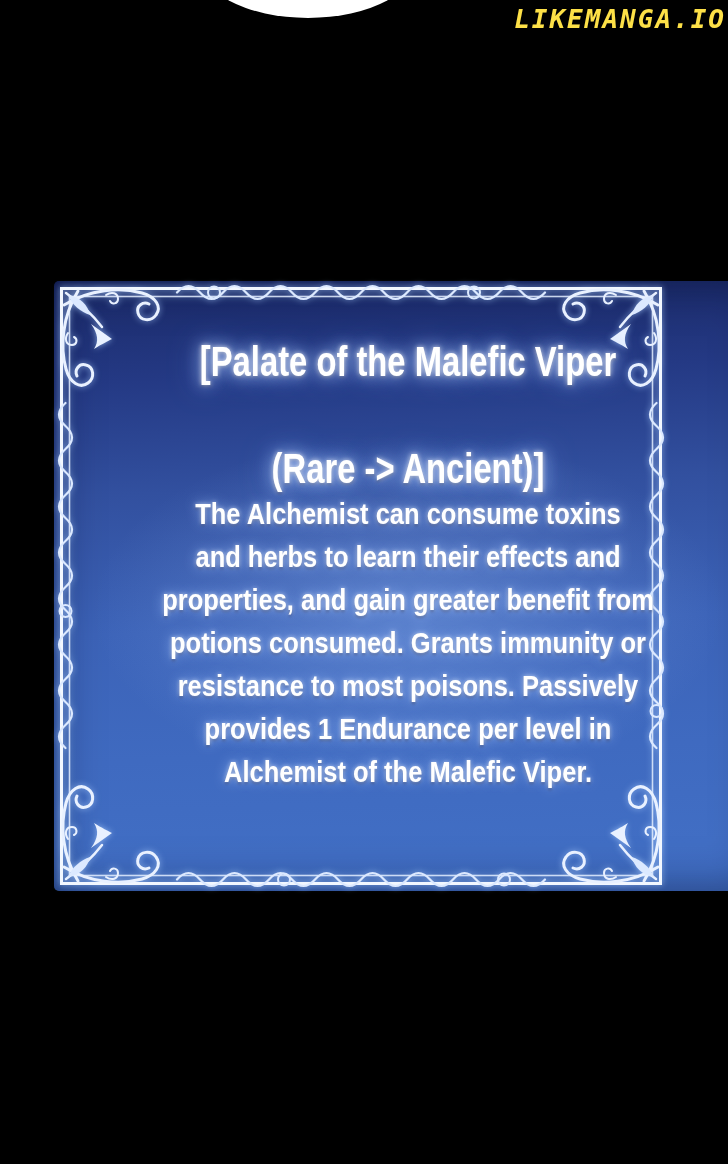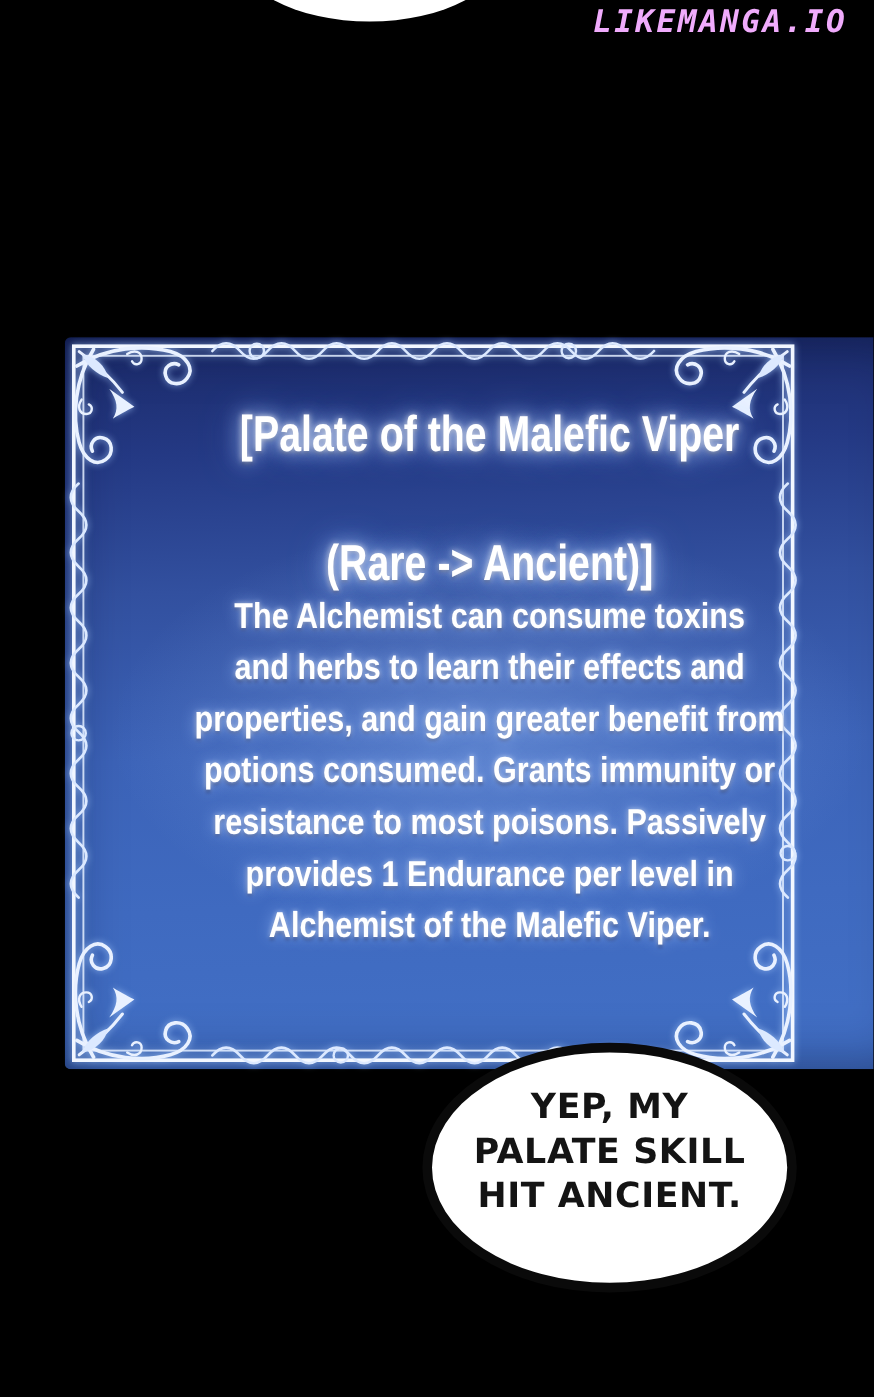--- a/index.html
+++ b/index.html
@@ -20,27 +20,27 @@
     top: -102px;
     width: 224px;
     height: 120px;
     background: #ffffff;
     border-radius: 50%;
   }
 
   .watermark {
     position: absolute;
     top: 4px;
-    right: 22px;
+    right: 2px;
     font-family: "DejaVu Sans Mono", monospace;
     font-style: italic;
     font-weight: bold;
     font-size: 26px;
     letter-spacing: 2px;
-    color: #f0abfc;
+    color: #fde047;
   }
 
   
   .skill-panel {
     position: absolute;
     left: 54px;
     top: 281px;
     width: 708px;
     height: 610px;
     border-radius: 5px;
@@ -184,19 +184,14 @@
 
     <div class="skill-body">The Alchemist can consume toxins
 and herbs to learn their effects and
 properties, and gain greater benefit from
 potions consumed. Grants immunity or
 resistance to most poisons. Passively
 provides 1 Endurance per level in
 Alchemist of the Malefic Viper.</div>
   </div>
 
-  <div class="speech-bubble">
-    <div class="speech-bubble-text">YEP, MY
-PALATE SKILL
-HIT ANCIENT.</div>
-  </div>
 
 </div>
 
 </body></html>

